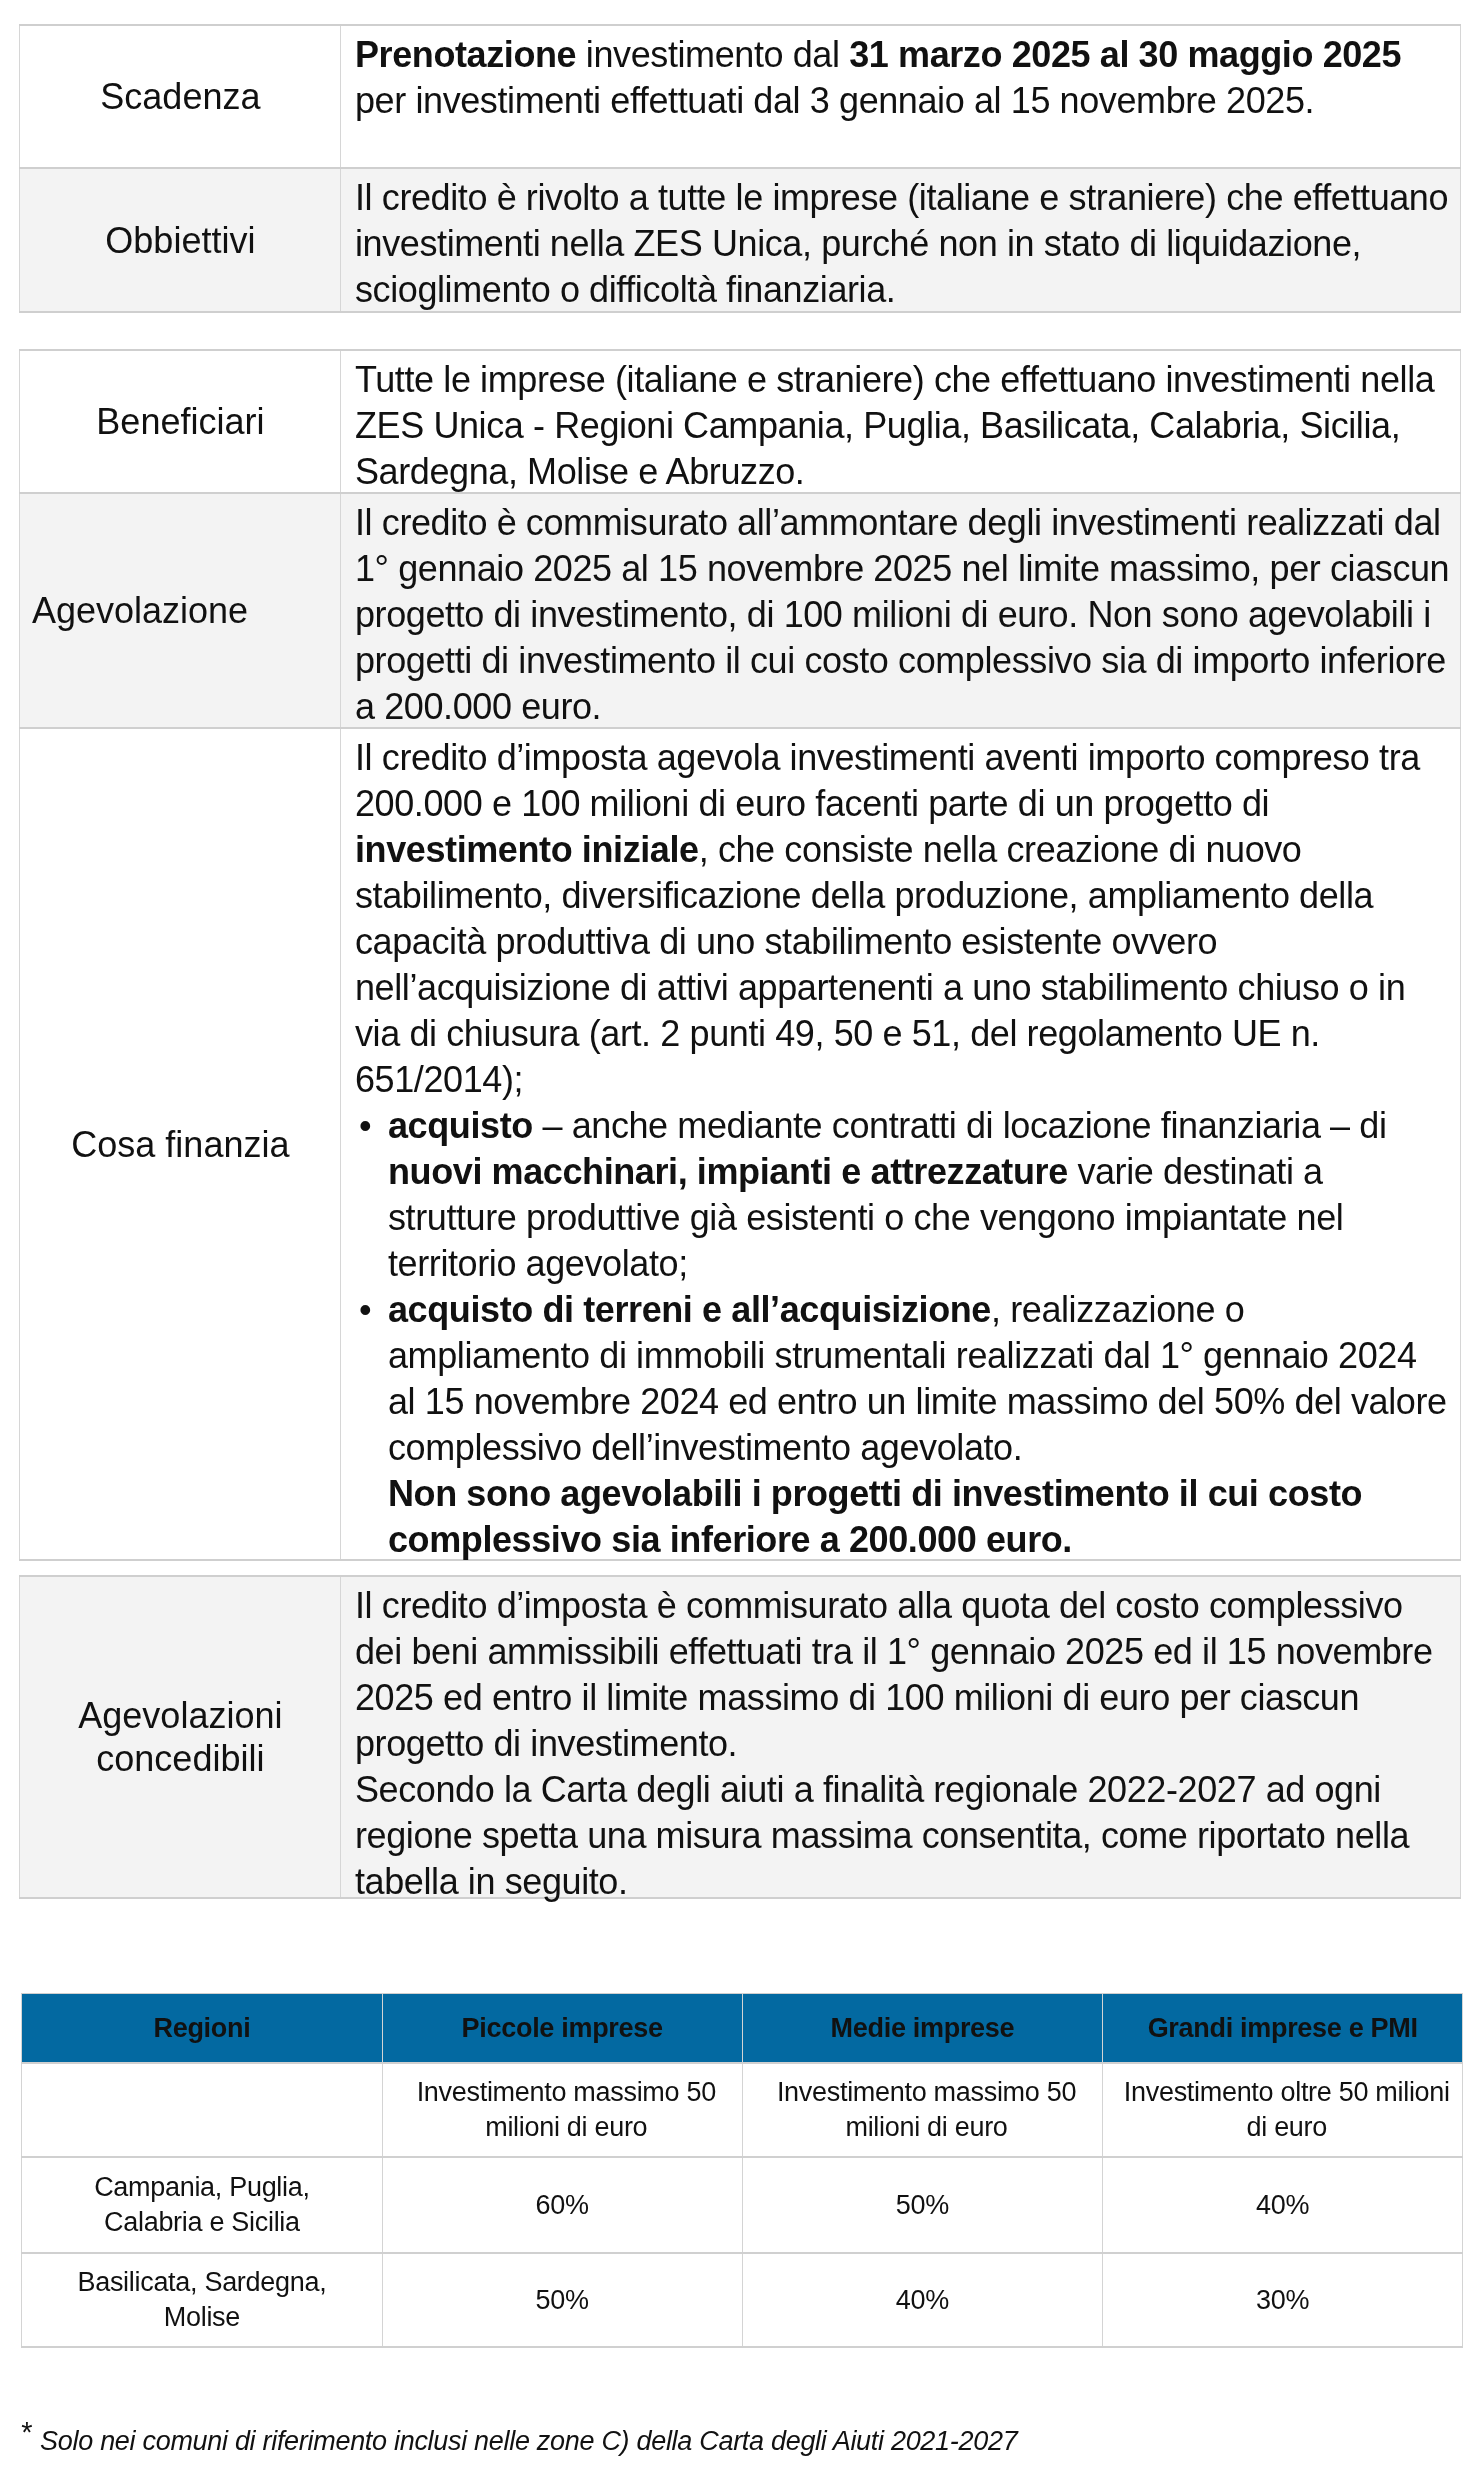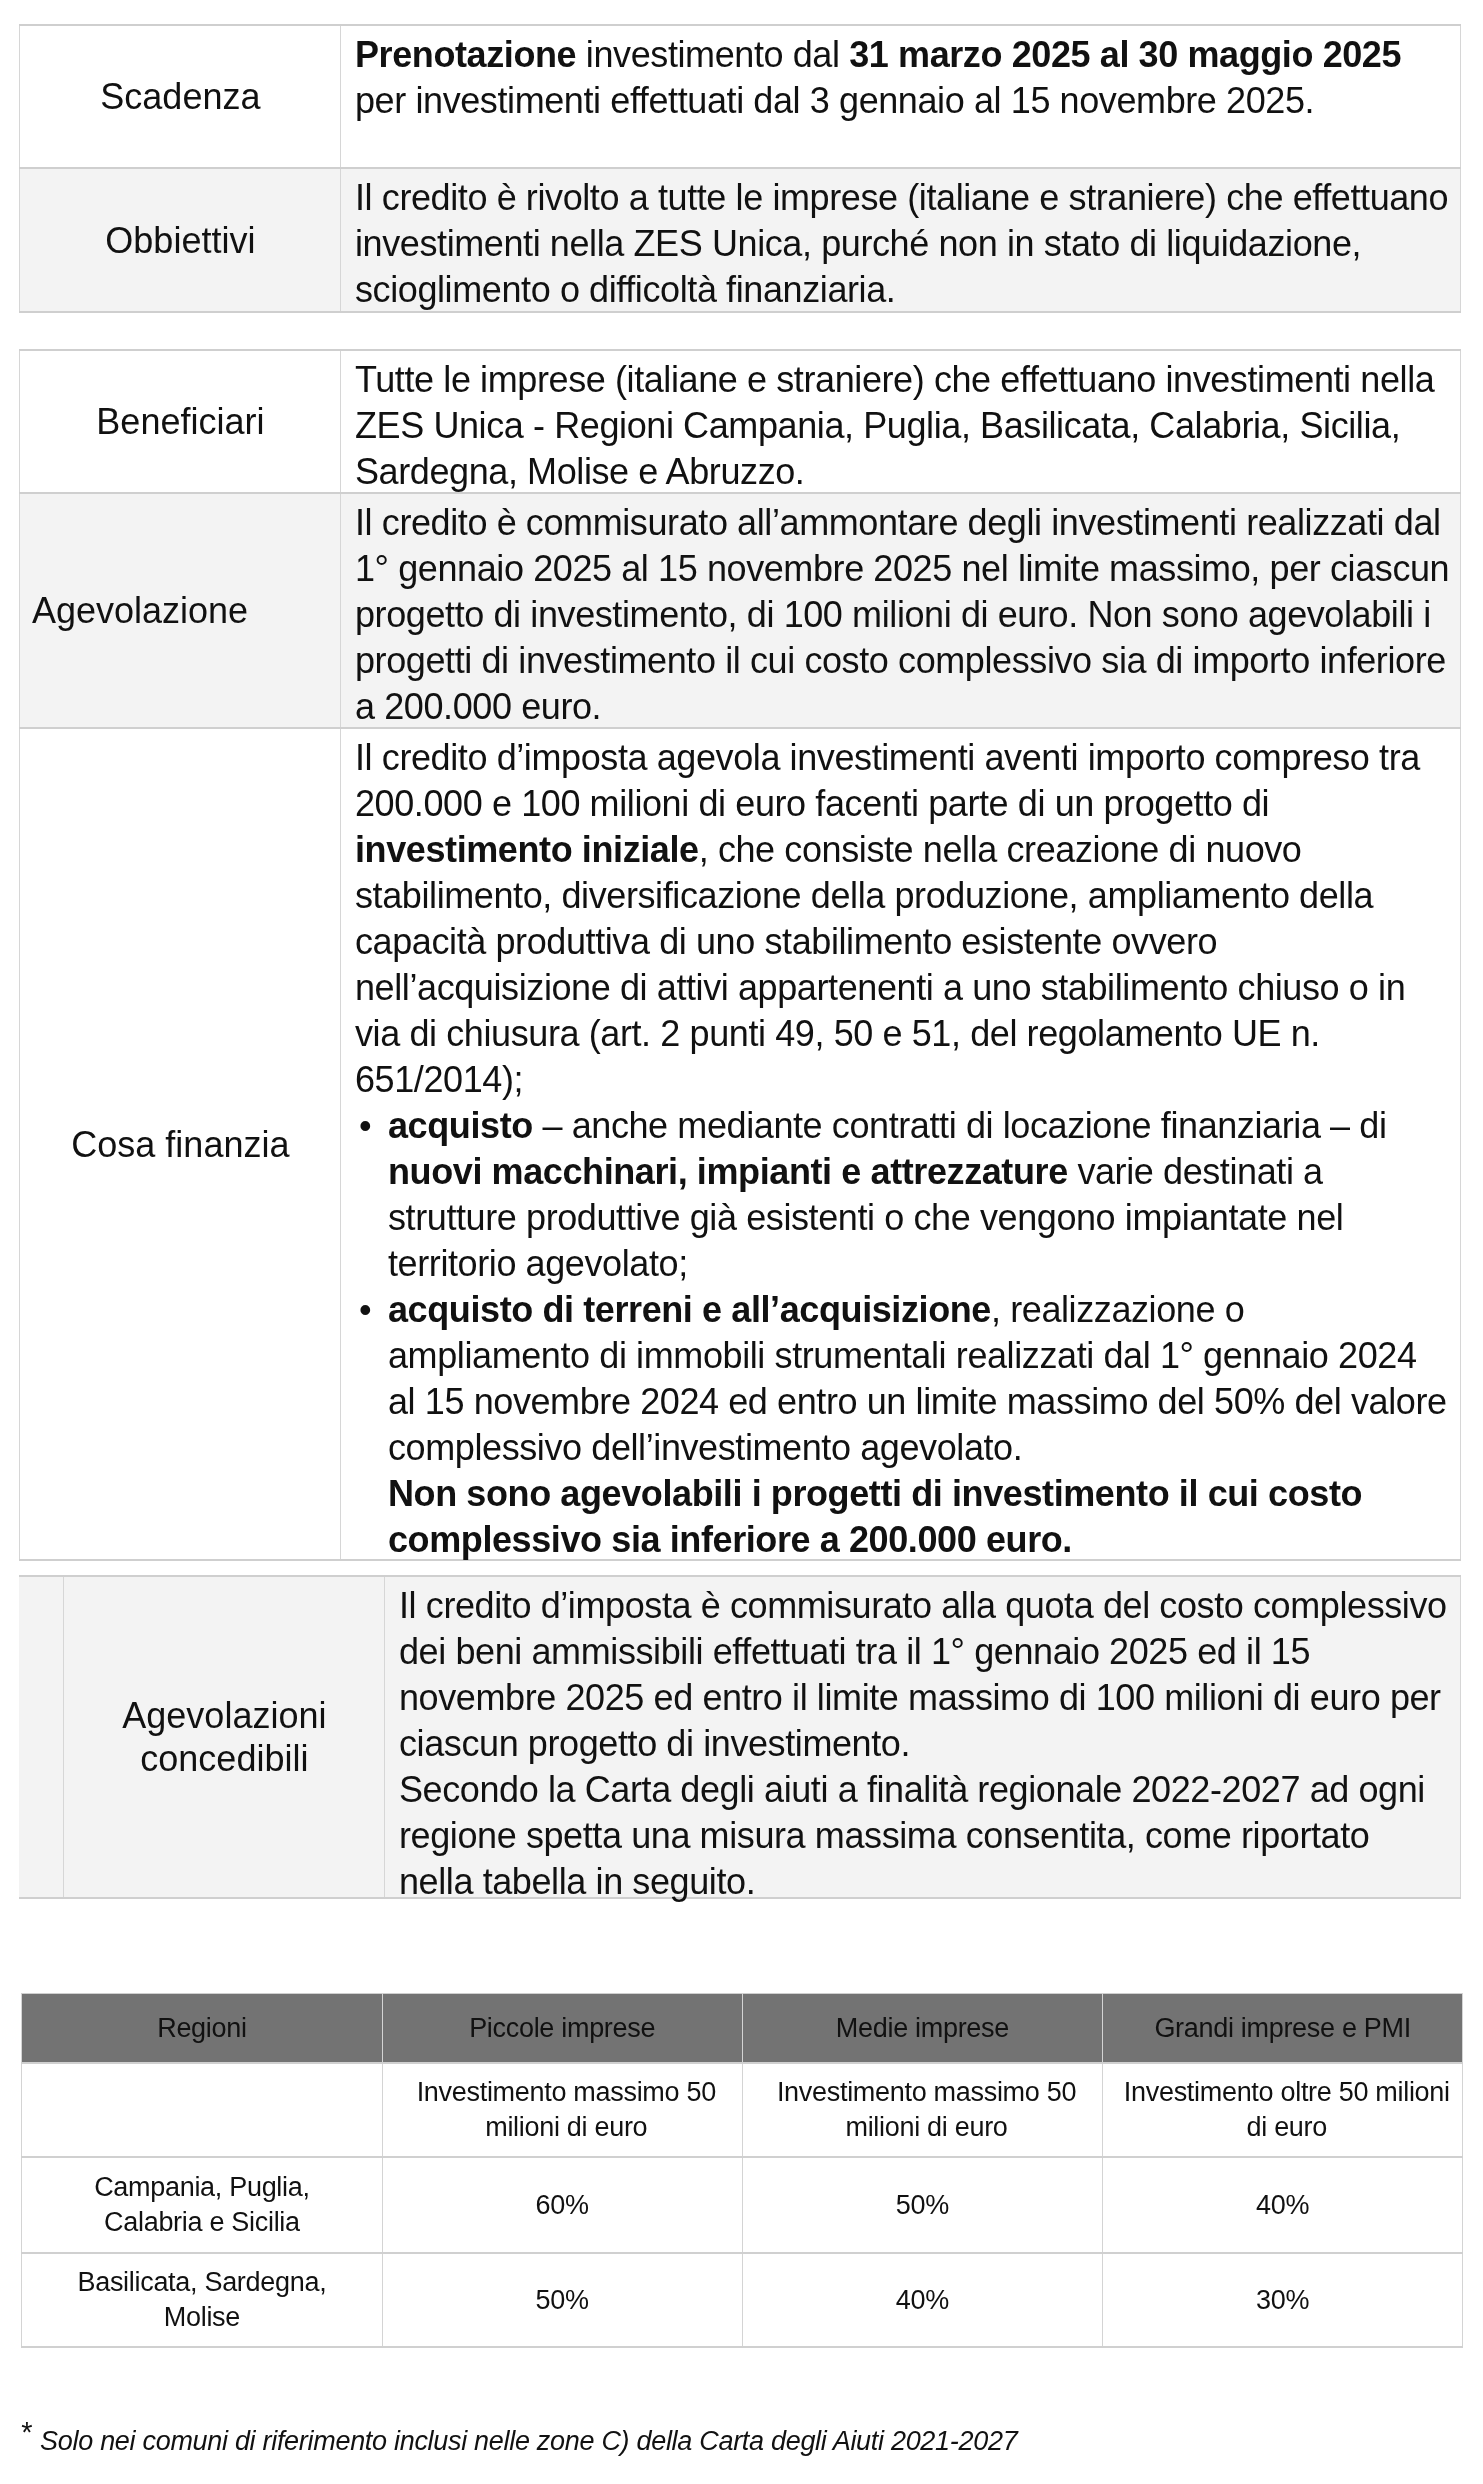--- a/index.html
+++ b/index.html
@@ -28,21 +28,21 @@
   .bullets li .dot { position: absolute; left: 3.9px; top: 0; }
   .note { padding-left: 33px; font-weight: bold; }
 
   
   .rtbl { position: absolute; left: 21.3px; top: 1993px; width: 1442px; border-collapse: collapse; }
   .rtbl th, .rtbl td {
     border-left: 1.9px solid #d4d4d4; border-right: 1.9px solid #d4d4d4;
     text-align: center; vertical-align: middle; font-size: 27px; line-height: 35px;
     padding: 0 7.8px; letter-spacing: -0.3px;
   }
-  .rtbl th { background: #737373; font-weight: normal; height: 68px; border-bottom: 2.9px solid #d0d0d0; border-top: 1.9px solid #cfcfcf; color: #111; }
+  .rtbl th { background: #0369a1; font-weight: bold; height: 68px; border-bottom: 2.9px solid #d0d0d0; border-top: 1.9px solid #cfcfcf; color: #111; }
   .rtbl td { background: #fff; border-bottom: 2.9px solid #d0d0d0; }
   .rtbl tr.sub td { height: 92px; padding-left: 16px; }
   .rtbl tr.r1 td { height: 94px; }
   .rtbl tr.r2 td { height: 92px; }
   .rtbl tr.r3 td { height: 65px; }
   .footnote {
     position: absolute; left: 21.3px; top: 2424px; font-size: 27px; font-style: italic; letter-spacing: -0.3px;
   }
   .footnote .star { font-style: normal; font-size: 29px; position: relative; top: -7.8px; margin-right: 7.8px; }
 </style>
@@ -85,21 +85,21 @@
           <b>acquisto di terreni e all’acquisizione</b><span>, realizzazione o ampliamento di immobili strumentali realizzati dal 1° gennaio 2024 al 15 novembre 2024 ed entro un limite massimo del 50% del valore complessivo dell’investimento agevolato.</span>
         </li>
       </ul>
       <div class="note">Non sono agevolabili i progetti di investimento il cui costo complessivo sia inferiore a 200.000 euro.</div>
     </div>
   </div>
 </div>
 
 <div class="tbl" style="top:1575px;">
   <div class="row gray last" style="height:320px;">
-    <div class="lbl" style="padding:0 39px;margin-left:44px;">Agevolazioni concedibili</div>
+    <div class="lbl" style="padding:0 39px;">Agevolazioni concedibili</div>
     <div class="val">
       <div>Il credito d’imposta è commisurato alla quota del costo complessivo dei beni ammissibili effettuati tra il 1° gennaio 2025 ed il 15 novembre 2025  ed entro il limite massimo di 100 milioni di euro per ciascun progetto di investimento.</div>
       <div>Secondo la Carta degli aiuti a finalità regionale 2022-2027 ad ogni regione spetta una misura massima consentita, come riportato nella tabella in seguito.</div>
     </div>
   </div>
 </div>
 
 <table class="rtbl">
   <thead>
     <tr>

